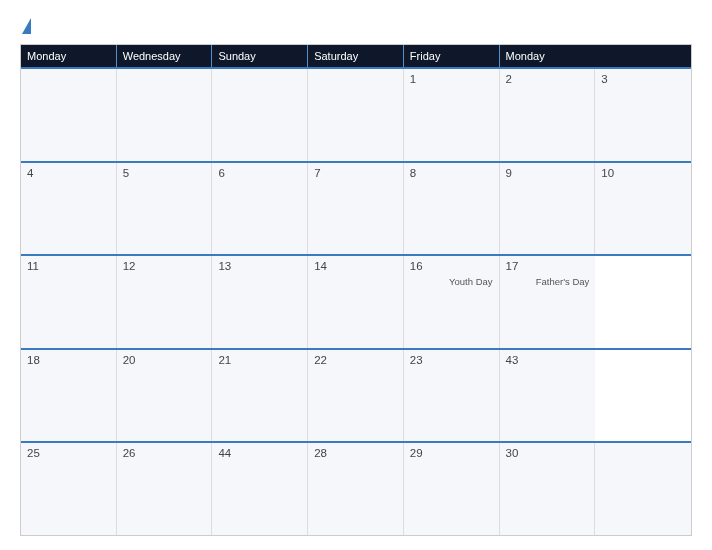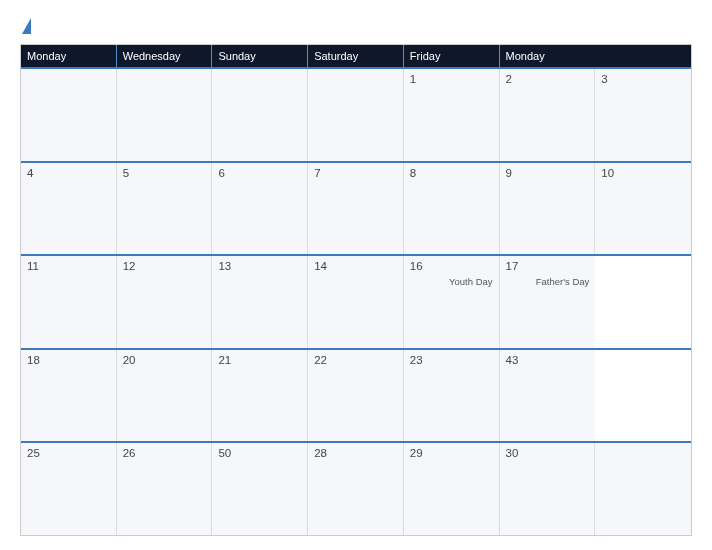--- a/index.html
+++ b/index.html
@@ -231,21 +231,21 @@
           </div>
         </div>
         <div class="cal-week">
           <div class="cal-cell">
             <div class="day-num">25</div>
           </div>
           <div class="cal-cell">
             <div class="day-num">26</div>
           </div>
           <div class="cal-cell">
-            <div class="day-num">50</div>
+            <div class="day-num">44</div>
           </div>
           <div class="cal-cell">
             <div class="day-num">28</div>
           </div>
           <div class="cal-cell">
             <div class="day-num">29</div>
           </div>
           <div class="cal-cell">
             <div class="day-num">30</div>
           </div>

